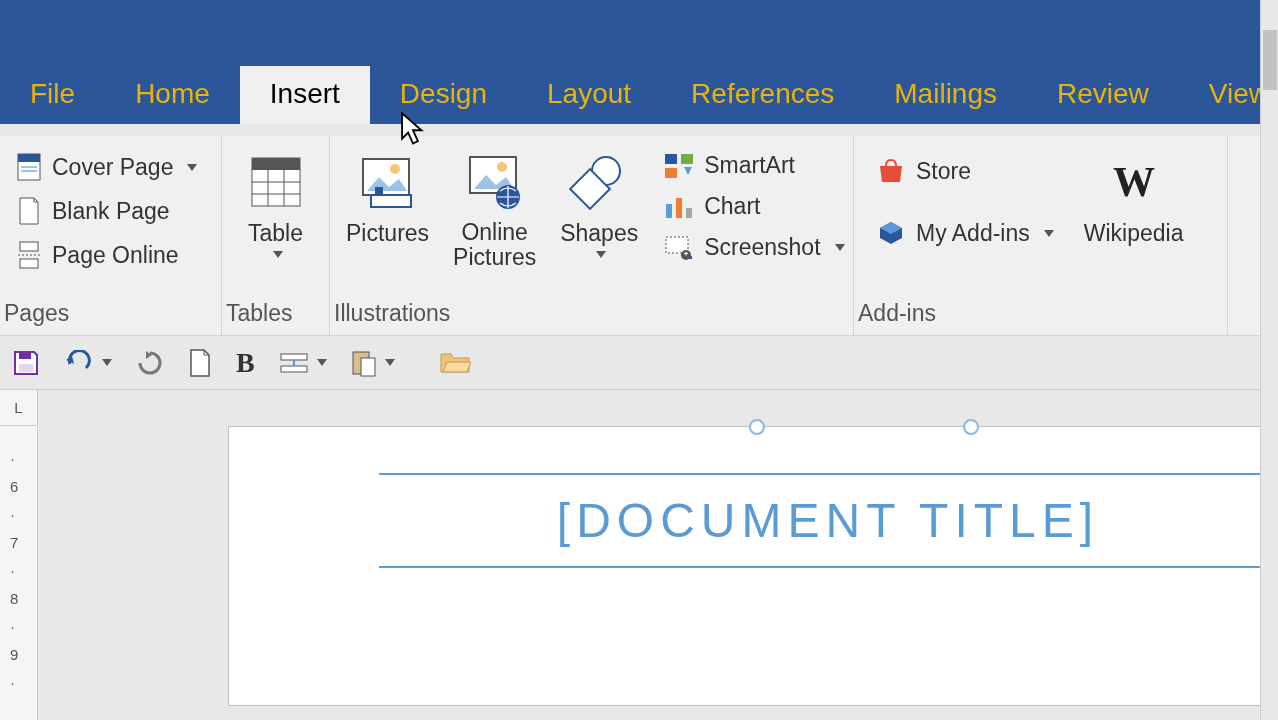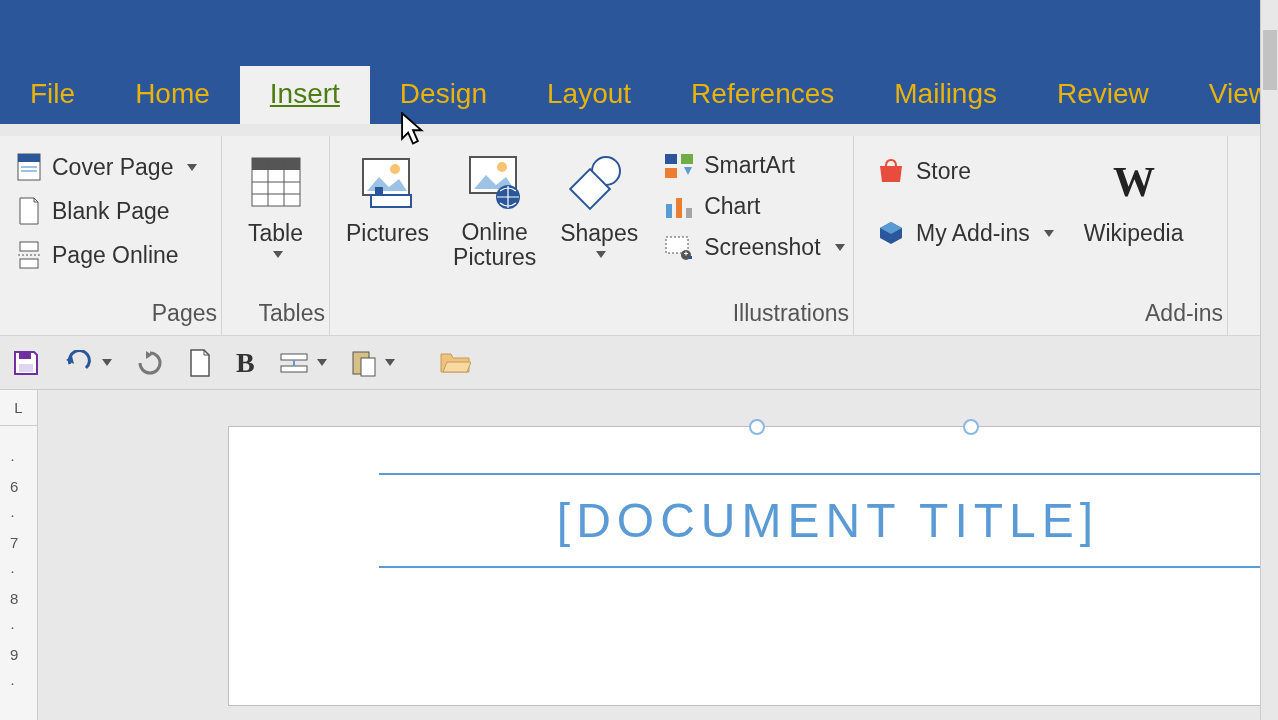--- a/index.html
+++ b/index.html
@@ -24,39 +24,38 @@
   }
   .tab {
     color: #eab308;
     font-size: 28px;
     padding: 12px 30px 14px 30px;
     cursor: pointer;
     position: relative;
   }
   .tab.active {
     background: #f0f0f0;
-    color: #4d7c0f;
-    text-decoration: underline;
+    color: #000000;
   }
   .ribbon {
     background: #f0f0f0;
     height: 200px;
     display: flex;
     border-bottom: 1px solid #d4d4d4;
     margin-top: 12px;
   }
   .group {
     display: flex;
     flex-direction: column;
     border-right: 1px solid #d4d4d4;
     padding: 6px 4px 0 4px;
   }
   .group-body { flex: 1; display: flex; }
   .group-label {
-    text-align: right;
+    text-align: left;
     font-size: 23px;
     color: #555;
     padding: 4px 0 8px 0;
   }
   .vstack {
     display: flex;
     flex-direction: column;
     justify-content: flex-start;
     gap: 2px;
   }

